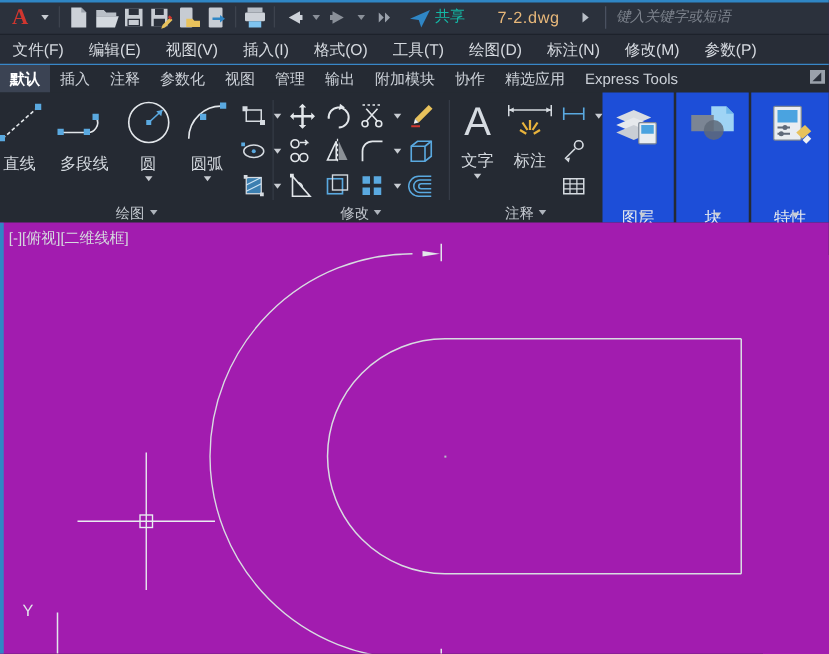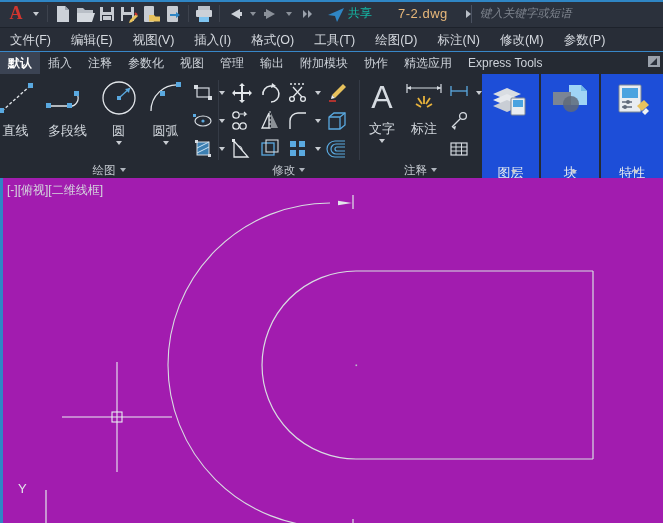--- a/index.html
+++ b/index.html
@@ -35,21 +35,21 @@
   .sep-v{width:1px;height:17px;background:#3d434e;margin:0 4px;}
 
   .share-txt{color:#14b8a6;font-size:12px;margin-left:2px;}
   .plane-ico{margin-left:8px;}
   .doc-title{color:#e8b87a;font-size:13px;margin-left:26px;letter-spacing:.5px;}
   .title-arrow{
     width:0;height:0;margin-left:18px;
     border-top:4px solid transparent;border-bottom:4px solid transparent;border-left:5px solid #b9bfc7;
   }
   .search-box{
-    margin-left:0;height:18px;display:flex;align-items:center;
+    margin-left:13px;height:18px;display:flex;align-items:center;
     border-left:1px solid #4a5160;padding-left:8px;
   }
   .search-ph{color:#7d838d;font-size:11.5px;font-style:italic;}
 
   
   .menubar{
     position:absolute;left:0;top:28px;width:663px;height:24px;
     background:#282d37;display:flex;align-items:center;
     box-sizing:border-box;
   }

